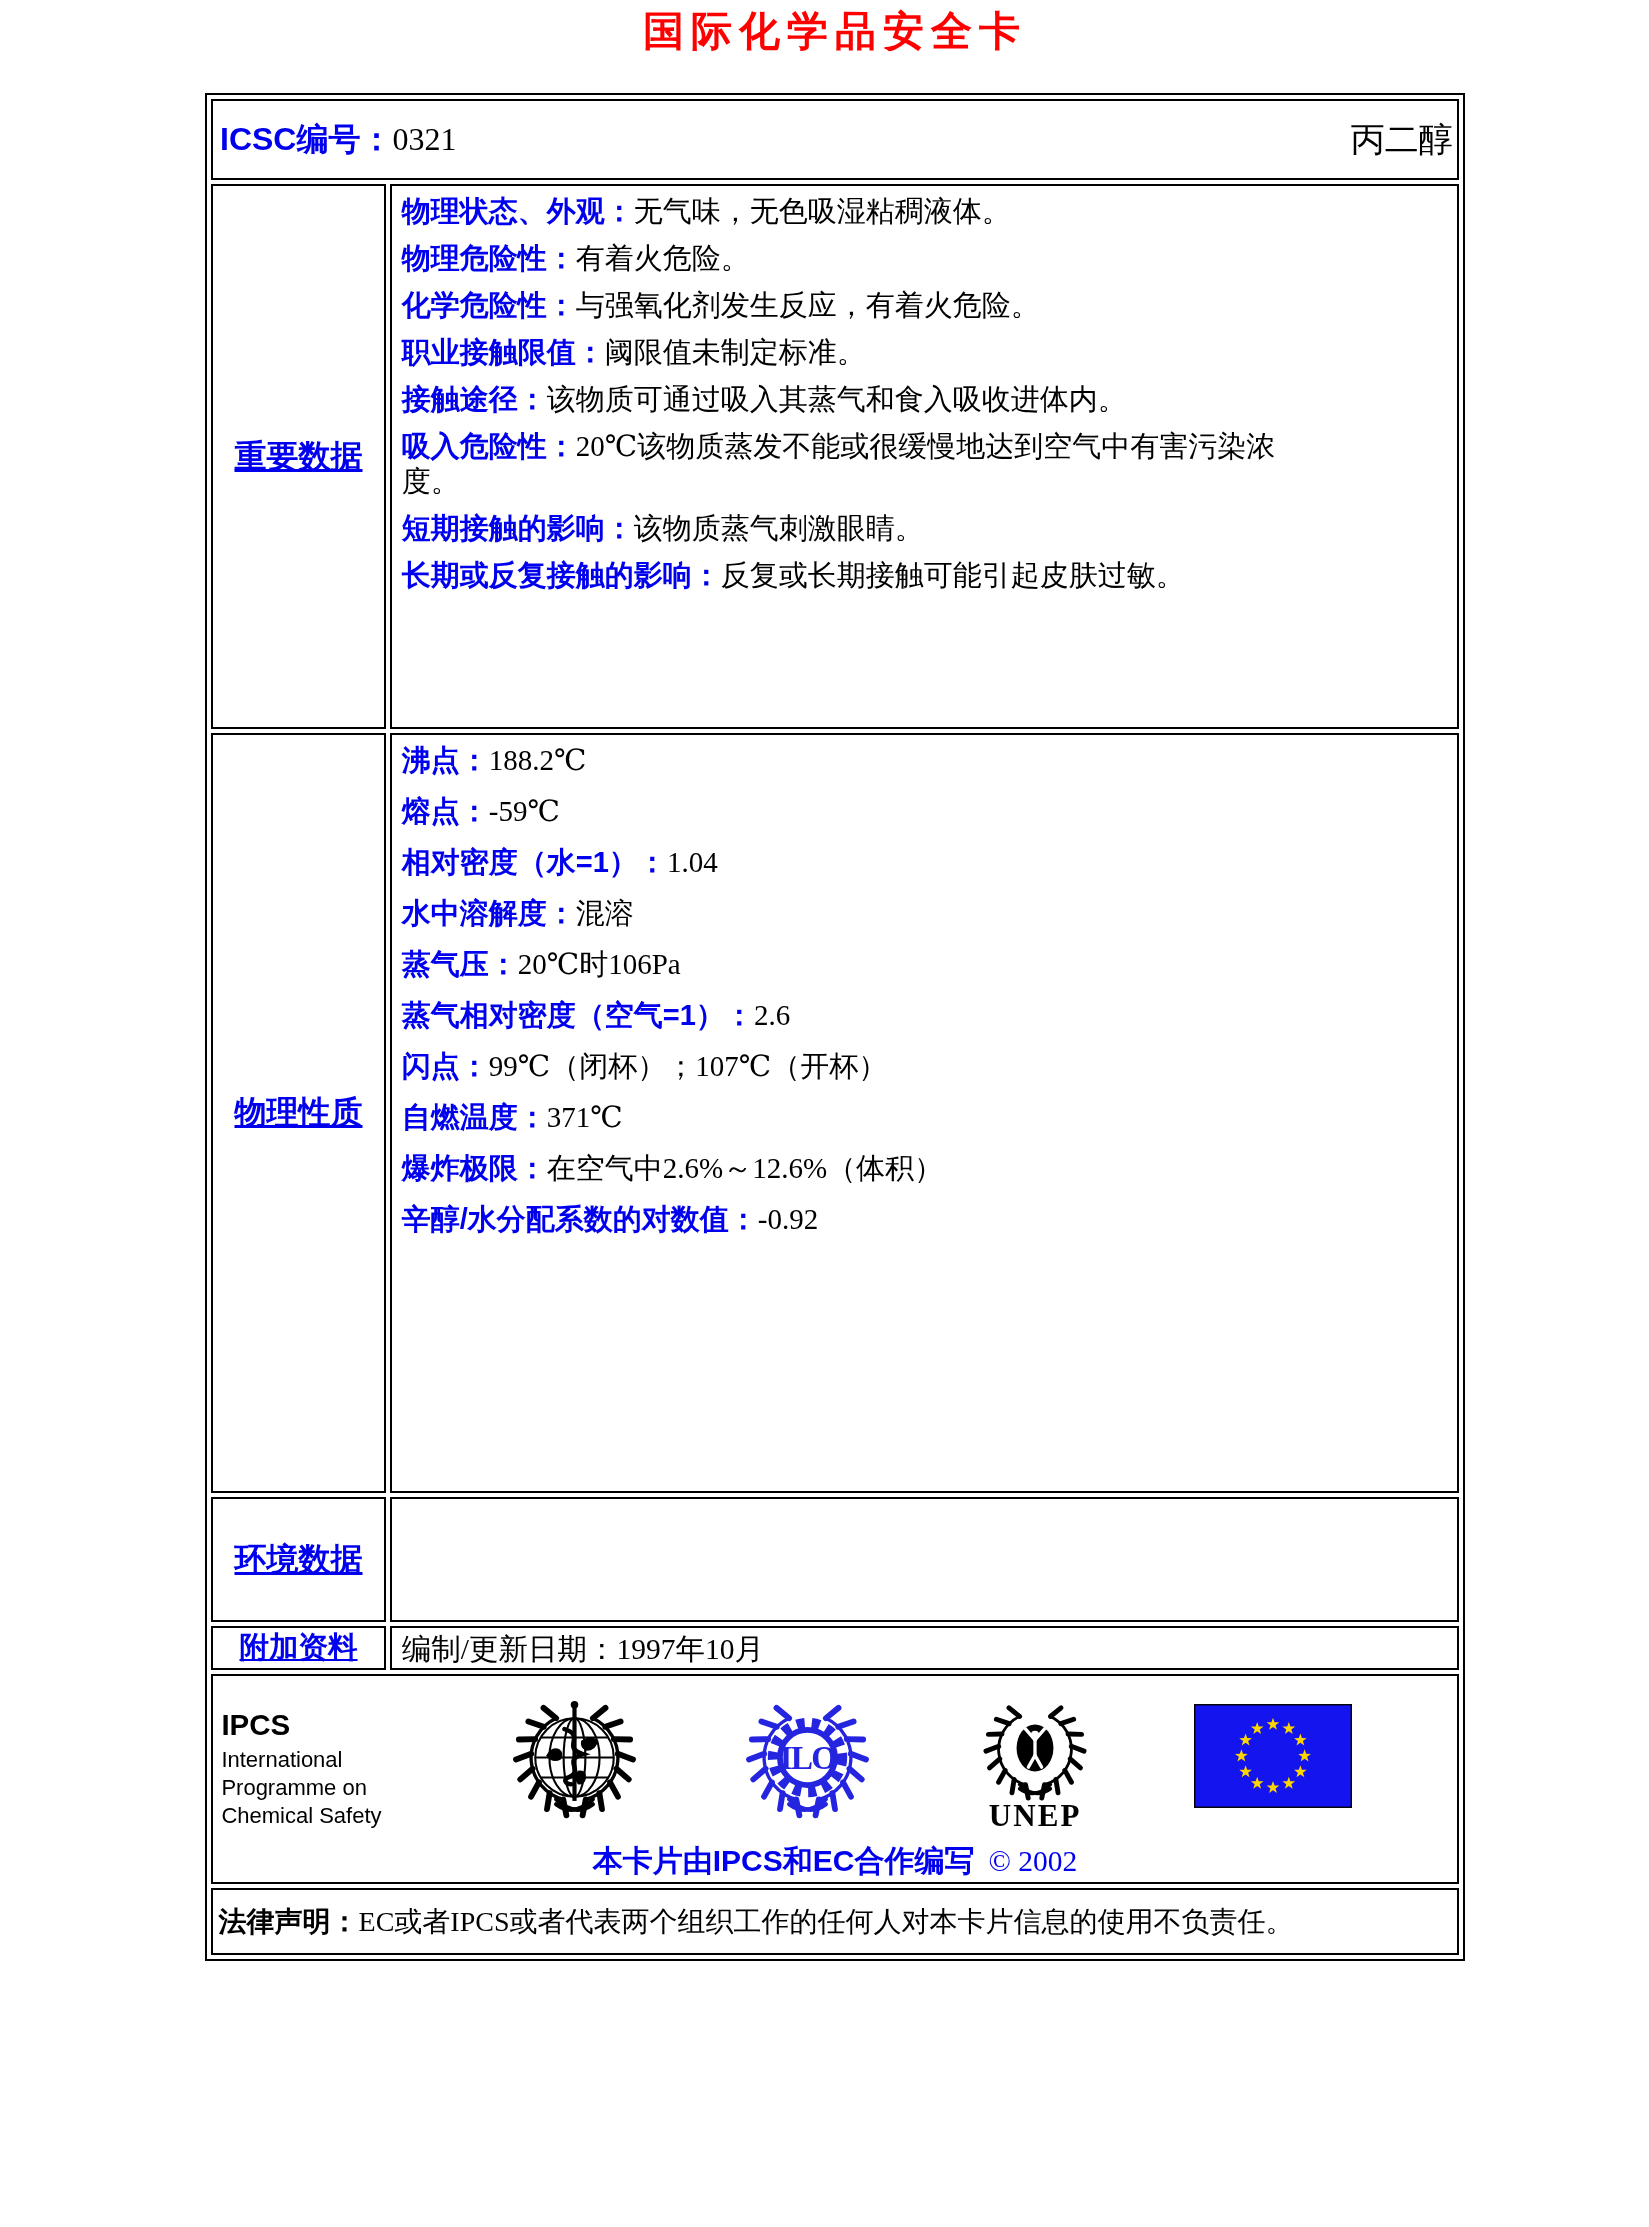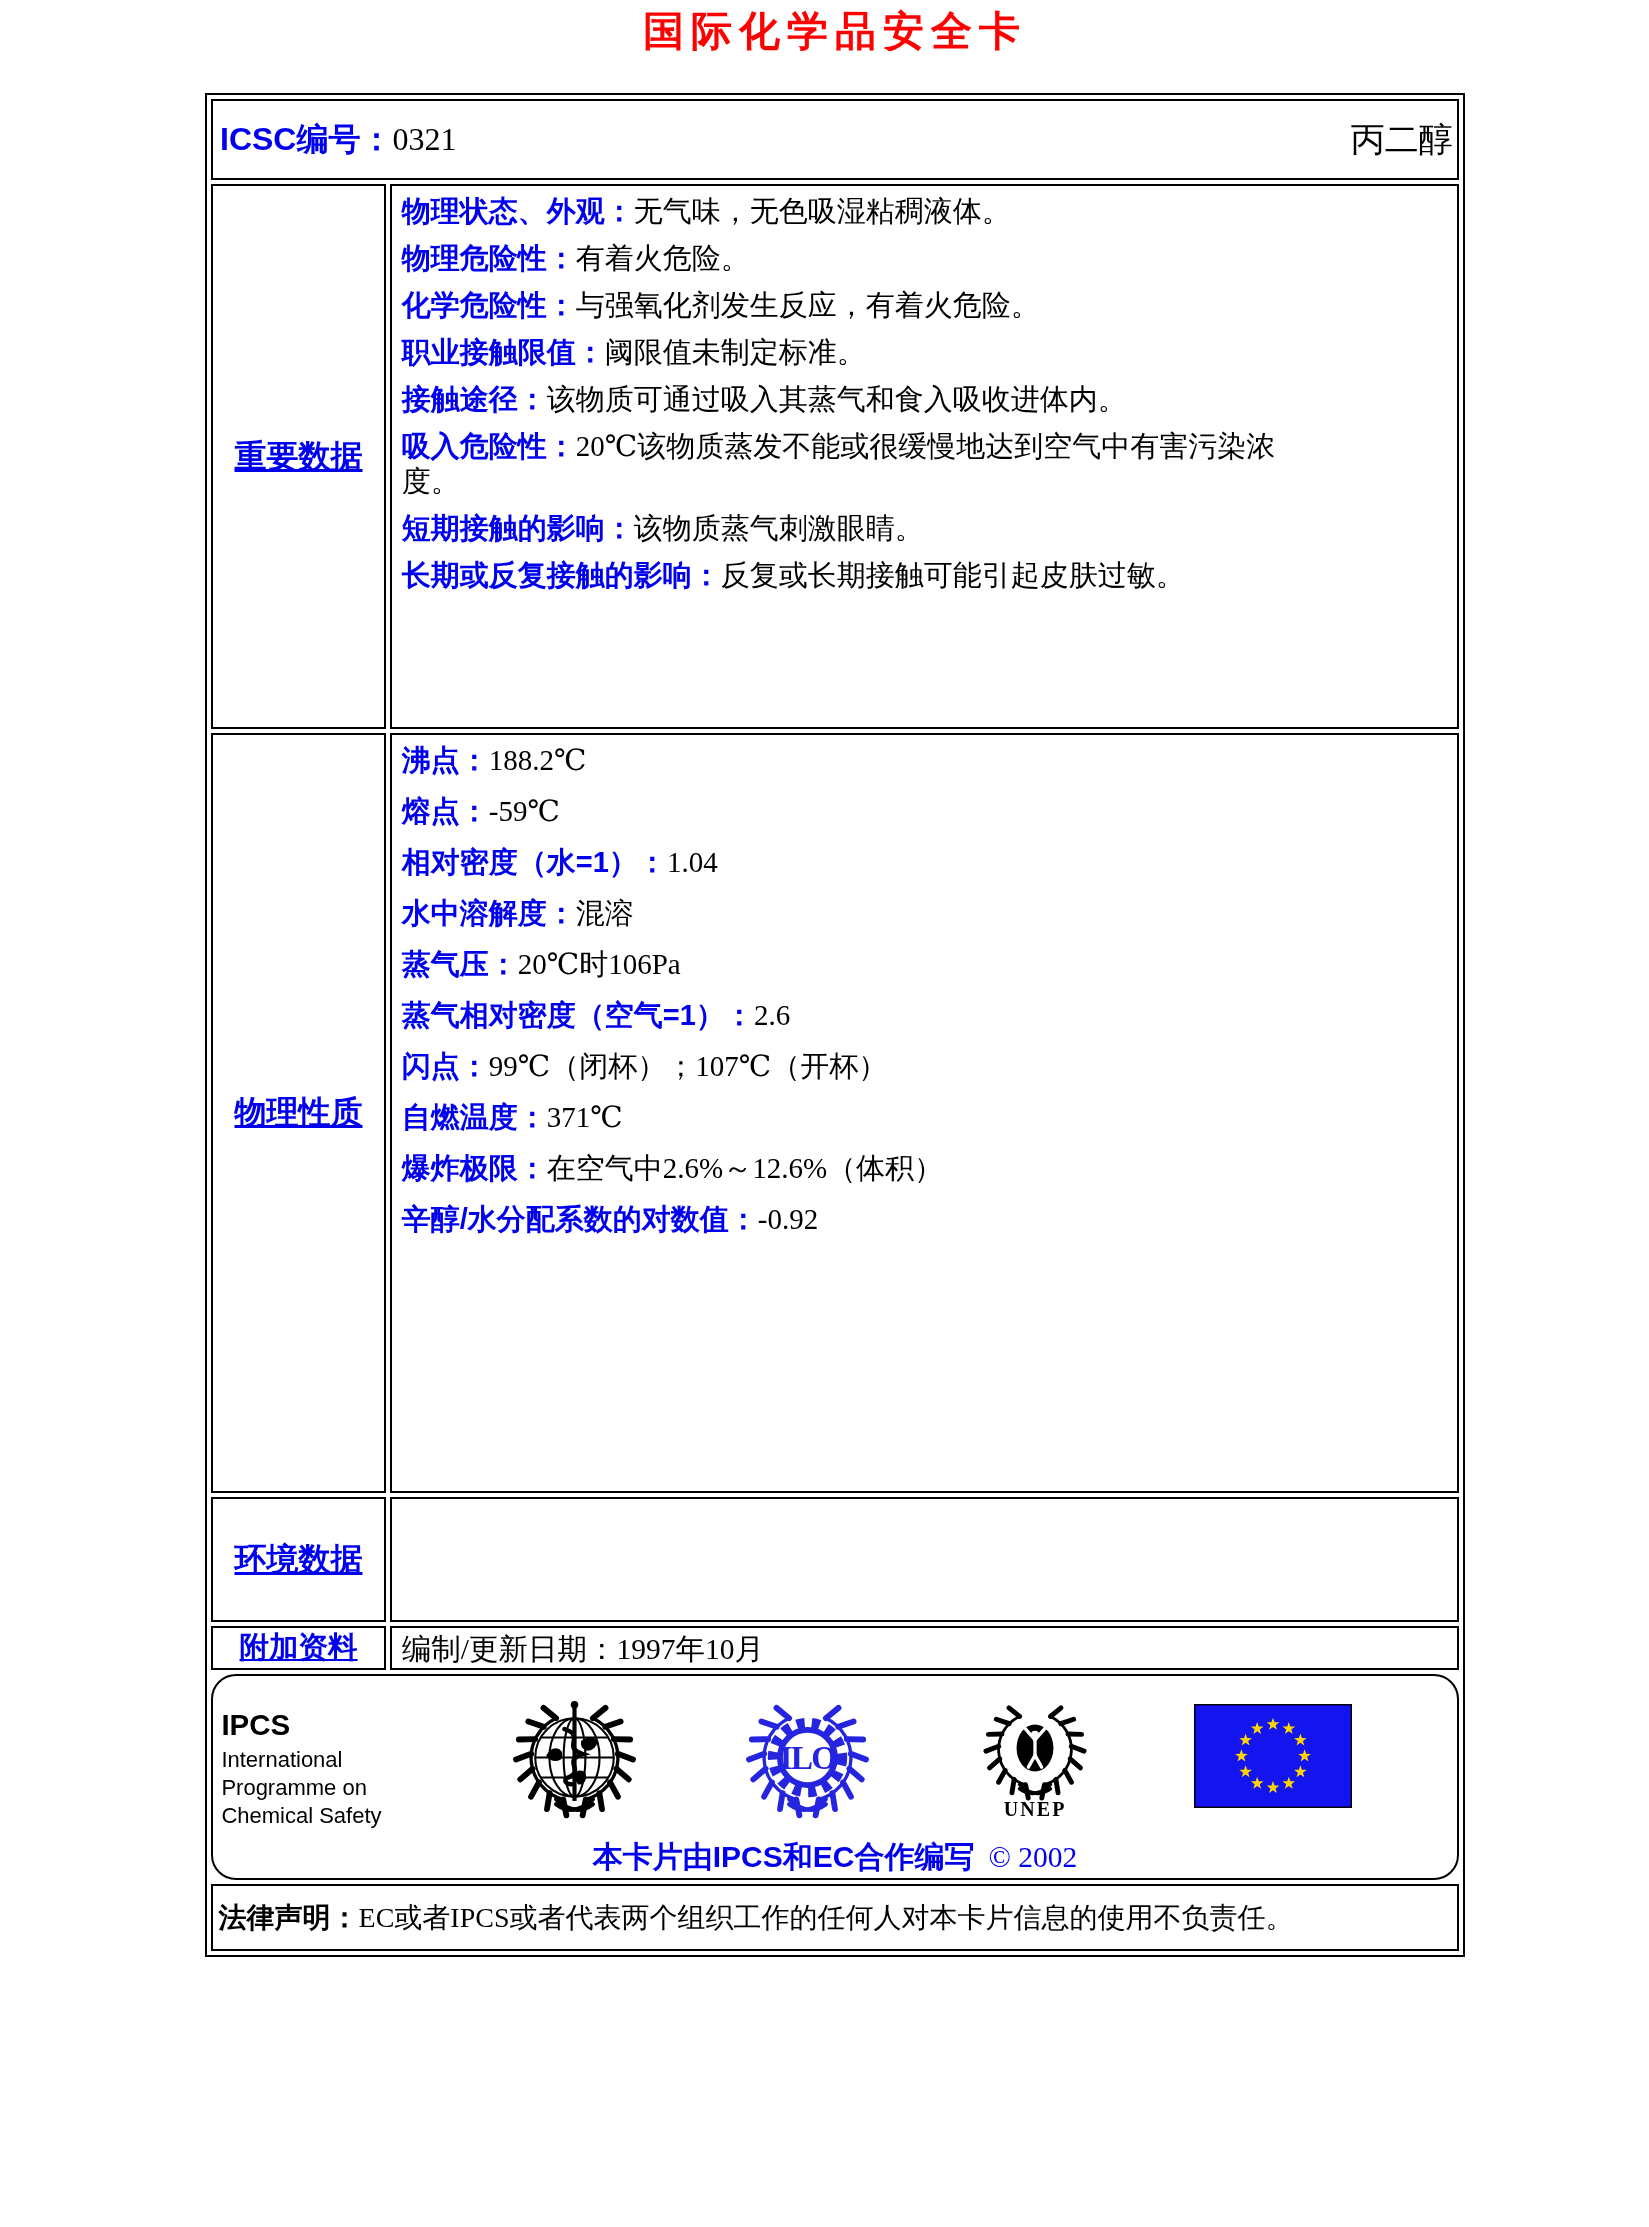--- a/index.html
+++ b/index.html
@@ -43,35 +43,35 @@
   }
   .val { color: #000000; }
   .header-flex {
     display: flex; justify-content: space-between; align-items: center;
     height: 100%; padding: 0 4.2px 0 7px; font-size: 32px;
   }
   .header-flex .lbl { font-size: 32px; }
   .header-num { font-size: 32px; }
   .chem-name { font-size: 34px; }
   .date-line { font-size: 29.5px; line-height: 34px; padding-top: 1.4px; }
-  .logos-cell { padding: 9.8px 0 0 0; border-radius: 25px; }
+  .logos-cell { padding: 9.8px 0 0 0; }
   .logos-row {
     display: flex; align-items: flex-start; justify-content: space-between;
     padding: 2.8px 105px 0 8.4px;
   }
   .ipcs-block {
     font-family: "Liberation Sans", "DejaVu Sans", sans-serif;
     padding-top: 19.7px; width: 189px;
   }
   .ipcs-title { font-size: 29.5px; font-weight: 700; margin-bottom: 4.2px; }
   .ipcs-line { font-size: 22px; line-height: 28px; }
   .logo-box { display: flex; flex-direction: column; align-items: center; }
   .unep-text {
     font-family: "Liberation Serif", serif; font-weight: 700;
-    font-size: 20px; letter-spacing: 2.1px; margin-top: -8.4px;
+    font-size: 31px; letter-spacing: 2.1px; margin-top: -8.4px;
   }
   .caption-line {
     text-align: center; margin-top: 7px;
     color: var(--accent-blue, #0000EE);
     font-size: 30px;
     font-family: "Liberation Sans", "DejaVu Sans", sans-serif;
     font-weight: 700;
   }
   .caption-copy {
     font-family: "Liberation Serif", serif; font-weight: 400;

